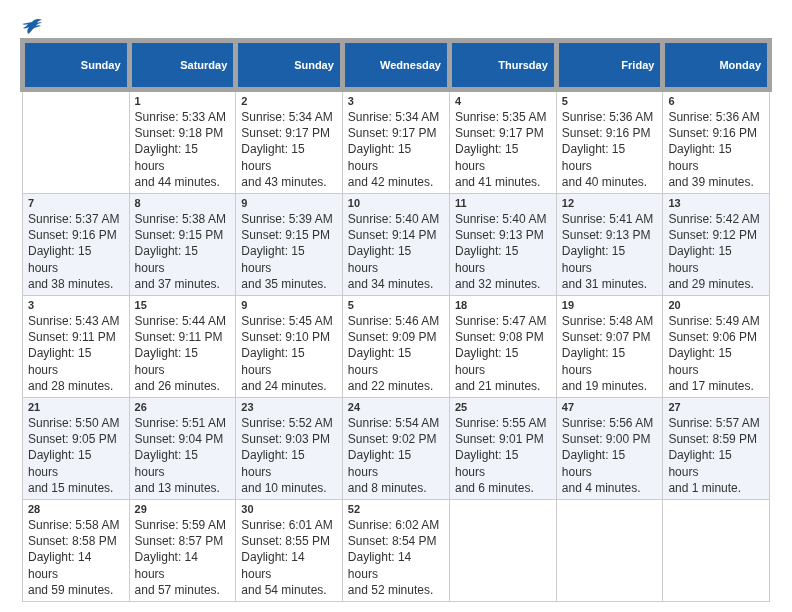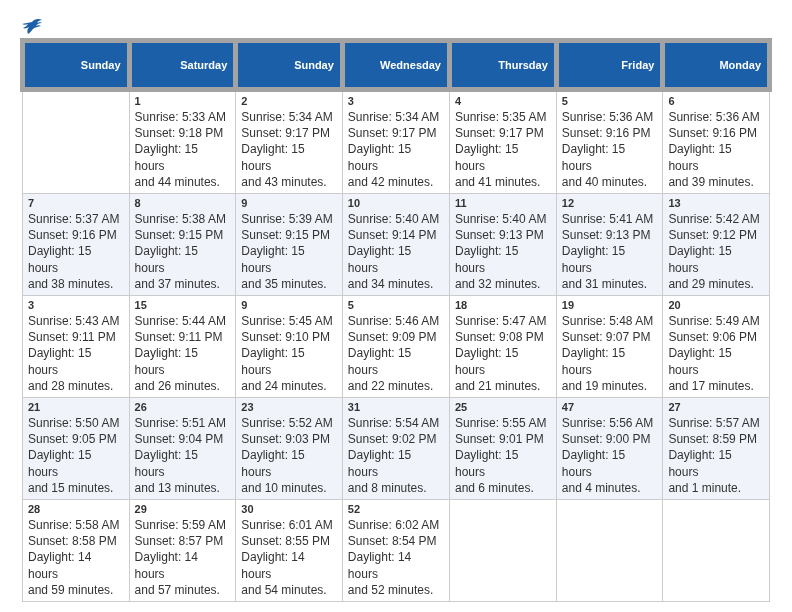--- a/index.html
+++ b/index.html
@@ -211,21 +211,21 @@
           </td>
           <td>
             <span class="day-number">26</span>
             <div class="day-info">Sunrise: 5:51 AM<br>Sunset: 9:04 PM<br>Daylight: 15 hours<br>and 13 minutes.</div>
           </td>
           <td>
             <span class="day-number">23</span>
             <div class="day-info">Sunrise: 5:52 AM<br>Sunset: 9:03 PM<br>Daylight: 15 hours<br>and 10 minutes.</div>
           </td>
           <td>
-            <span class="day-number">31</span>
+            <span class="day-number">24</span>
             <div class="day-info">Sunrise: 5:54 AM<br>Sunset: 9:02 PM<br>Daylight: 15 hours<br>and 8 minutes.</div>
           </td>
           <td>
             <span class="day-number">25</span>
             <div class="day-info">Sunrise: 5:55 AM<br>Sunset: 9:01 PM<br>Daylight: 15 hours<br>and 6 minutes.</div>
           </td>
           <td>
             <span class="day-number">47</span>
             <div class="day-info">Sunrise: 5:56 AM<br>Sunset: 9:00 PM<br>Daylight: 15 hours<br>and 4 minutes.</div>
           </td>

